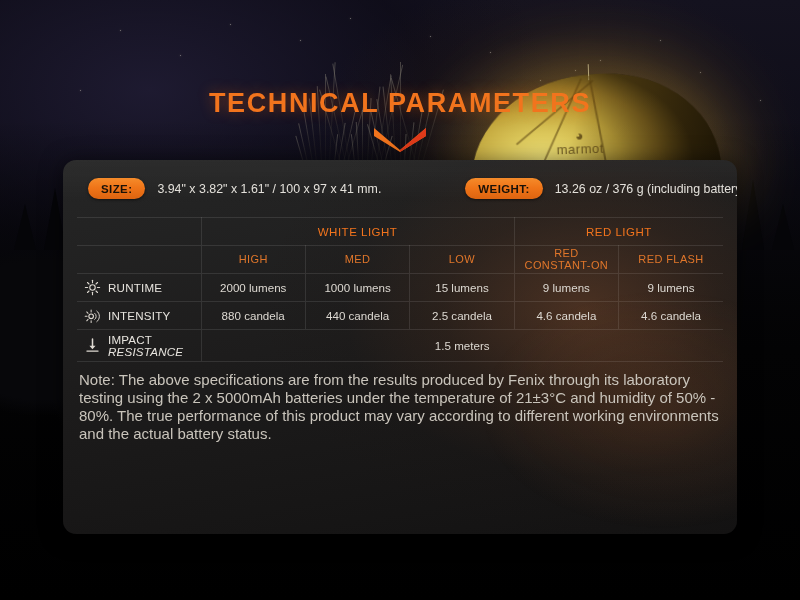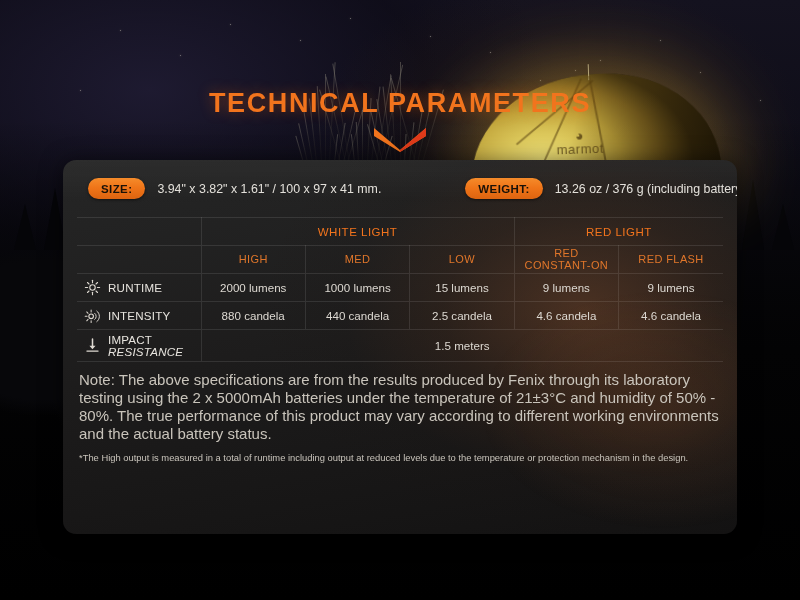--- a/index.html
+++ b/index.html
@@ -512,15 +512,14 @@
             </span>
           </td>
           <td class="cell" colspan="5">1.5 meters</td>
         </tr>
 
       </tbody>
     </table>
 
     <div class="sep-line"></div>
     <div class="notes">Note: The above specifications are from the results produced by Fenix through its laboratory testing using the 2 x 5000mAh batteries under the temperature of 21±3°C and humidity of 50% - 80%. The true performance of this product may vary according to different working environments and the actual battery status.</div>
-    <div class="notes note-star">*The High output is measured in a total of runtime including output at reduced levels due to the temperature or protection mechanism in the design.</div>
   </div>
 </div>
 
 </body></html>

